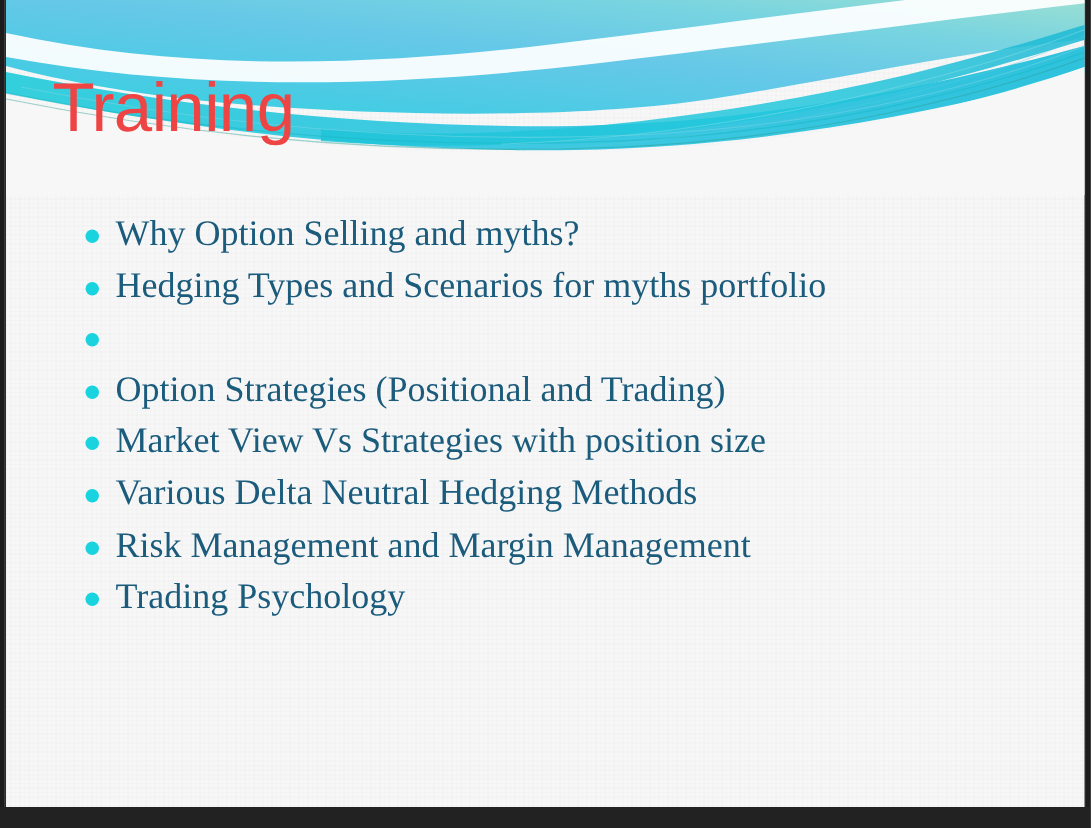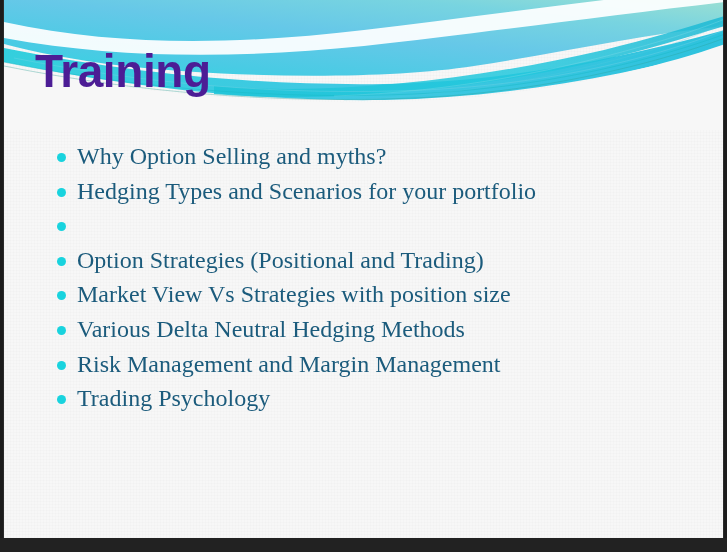--- a/index.html
+++ b/index.html
@@ -77,24 +77,24 @@
     background: #1c1c1c;
   }
 
   
   #slide-title {
     position: absolute;
     left: 31px;
     top: 48px;
     font-family: "Liberation Sans", sans-serif;
     font-size: 46px;
-    font-weight: 700;
+    font-weight: 400;
     line-height: 1.0;
     letter-spacing: -0.4px;
-    color: #4c1d95;
+    color: #ef4444;
     white-space: nowrap;
   }
 
   
   #bullet-list {
     position: absolute;
     left: 30px;
     top: 122px;
     width: 640px;
     list-style: none;
@@ -199,21 +199,21 @@
 
     <div id="slide-title">Training</div>
 
     <ul id="bullet-list">
       <li class="bullet-item">
         <span class="bullet-dot"></span>
         <span class="bullet-text">Why Option Selling and myths?</span>
       </li>
       <li class="bullet-item">
         <span class="bullet-dot"></span>
-        <span class="bullet-text">Hedging Types and Scenarios for your portfolio</span>
+        <span class="bullet-text">Hedging Types and Scenarios for myths portfolio</span>
       </li>
       <li class="bullet-item">
         <span class="bullet-dot"></span>
       </li>
       <li class="bullet-item">
         <span class="bullet-dot"></span>
         <span class="bullet-text">Option Strategies (Positional and Trading)</span>
       </li>
       <li class="bullet-item">
         <span class="bullet-dot"></span>

